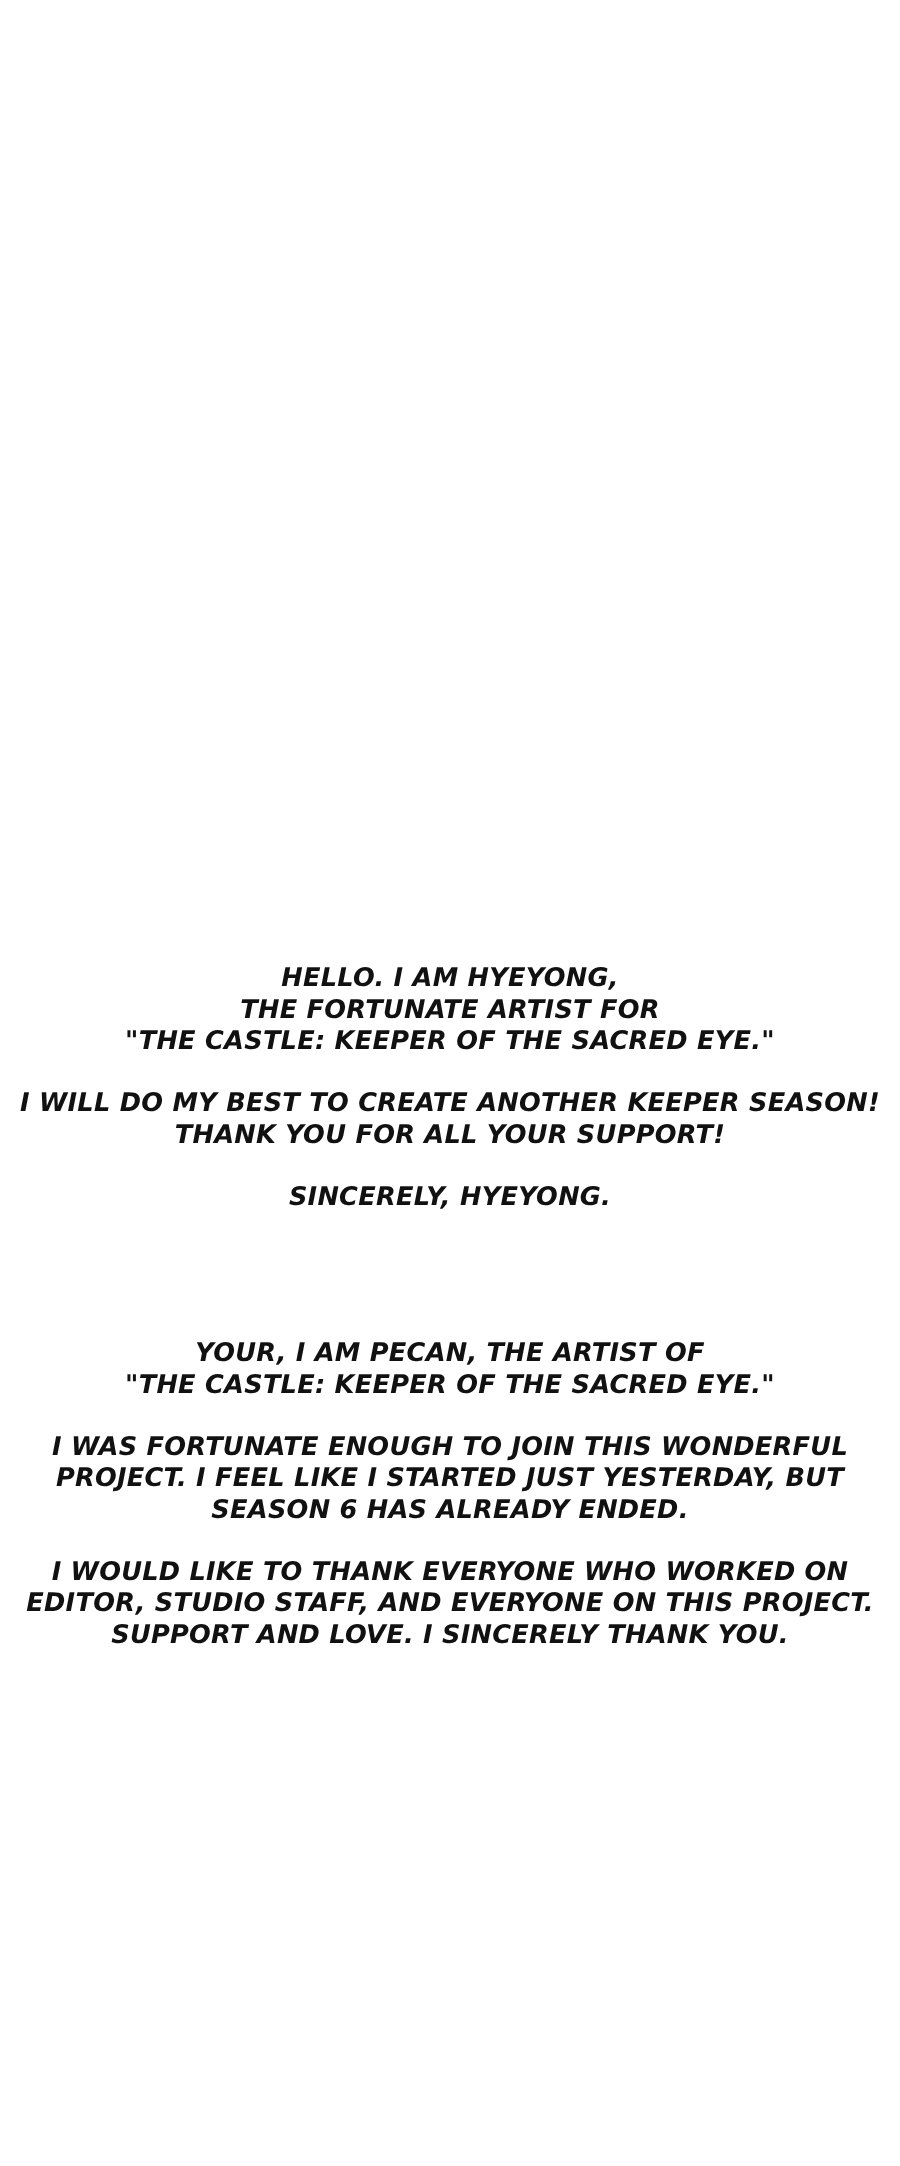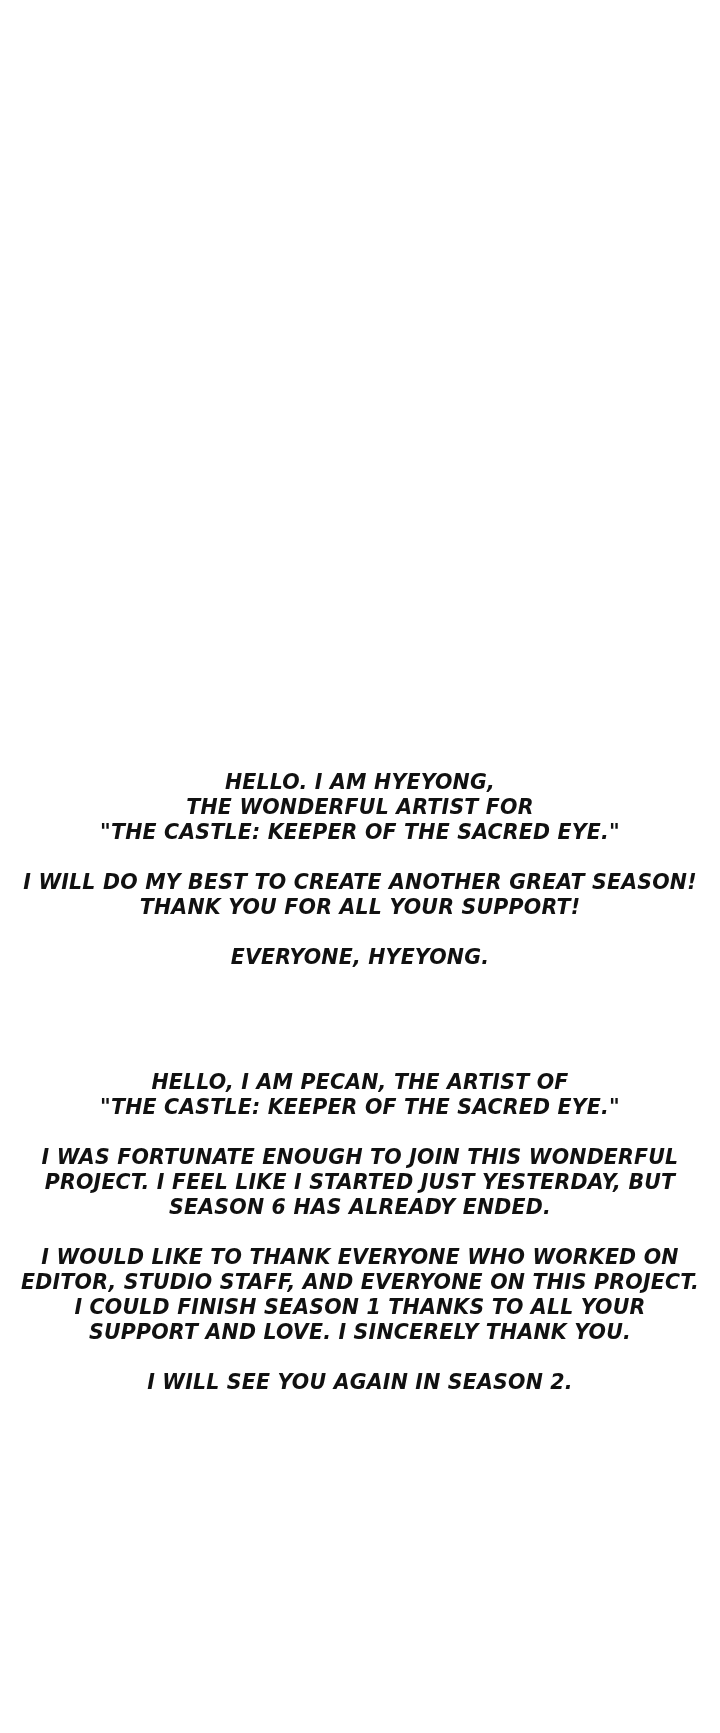--- a/index.html
+++ b/index.html
@@ -49,39 +49,37 @@
     white-space: pre-wrap;
   }
 </style>
 </head>
 <body>
 
 <div class="page">
 
   <div class="note" id="note-hyeyong">
     <p class="line">HELLO. I AM HYEYONG,</p>
-    <p class="line">THE WONDERFUL ARTIST FOR</p>
+    <p class="line">THE FORTUNATE ARTIST FOR</p>
     <p class="line">"THE CASTLE: KEEPER OF THE SACRED EYE."</p>
     <div class="gap"></div>
-    <p class="line">I WILL DO MY BEST TO CREATE ANOTHER GREAT SEASON!</p>
+    <p class="line">I WILL DO MY BEST TO CREATE ANOTHER KEEPER SEASON!</p>
     <p class="line">THANK YOU FOR ALL YOUR SUPPORT!</p>
     <div class="gap"></div>
-    <p class="line">EVERYONE, HYEYONG.</p>
+    <p class="line">SINCERELY, HYEYONG.</p>
   </div>
 
   <div class="note" id="note-pecan">
-    <p class="line">HELLO, I AM PECAN, THE ARTIST OF</p>
+    <p class="line">YOUR, I AM PECAN, THE ARTIST OF</p>
     <p class="line">"THE CASTLE: KEEPER OF THE SACRED EYE."</p>
     <div class="gap"></div>
     <p class="line">I WAS FORTUNATE ENOUGH TO JOIN THIS WONDERFUL</p>
     <p class="line">PROJECT. I FEEL LIKE I STARTED JUST YESTERDAY, BUT</p>
     <p class="line">SEASON 6 HAS ALREADY ENDED.</p>
     <div class="gap"></div>
     <p class="line">I WOULD LIKE TO THANK EVERYONE WHO WORKED ON</p>
     <p class="line">EDITOR, STUDIO STAFF, AND EVERYONE ON THIS PROJECT.</p>
-    <p class="line">I COULD FINISH SEASON 1 THANKS TO ALL YOUR</p>
     <p class="line">SUPPORT AND LOVE. I SINCERELY THANK YOU.</p>
     <div class="gap"></div>
-    <p class="line">I WILL SEE YOU AGAIN IN SEASON 2.</p>
     <div class="gap"></div>
   </div>
 
 </div>
 
 </body></html>

